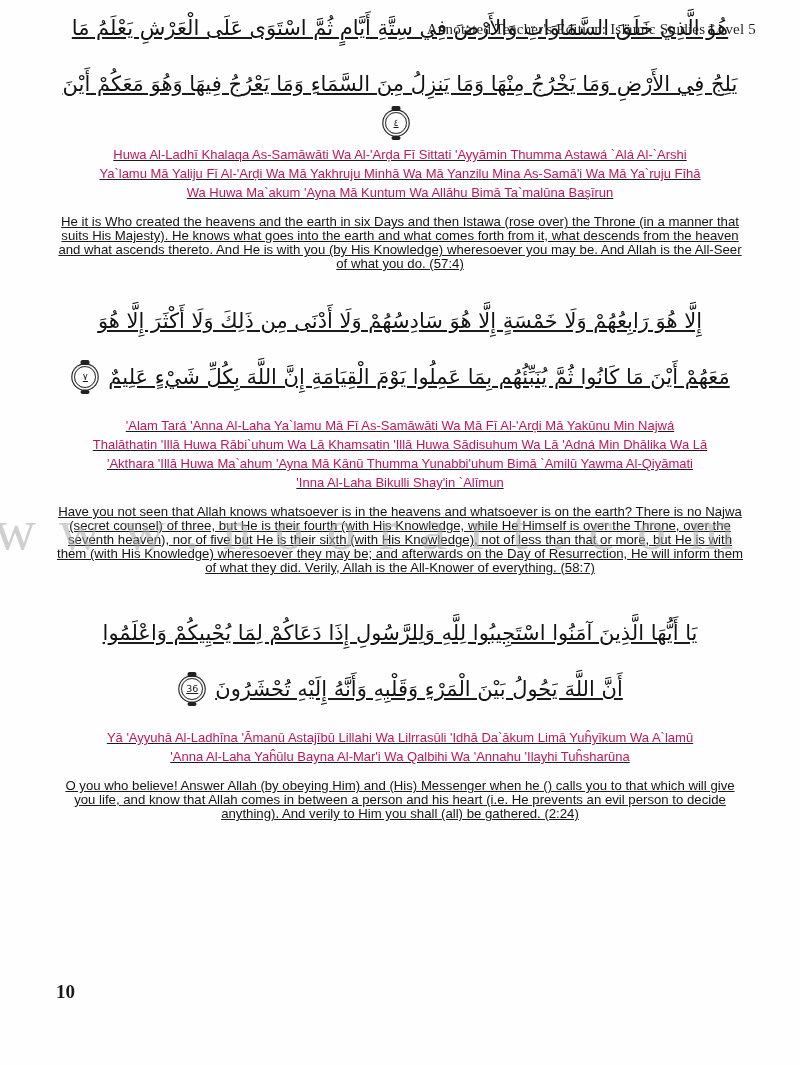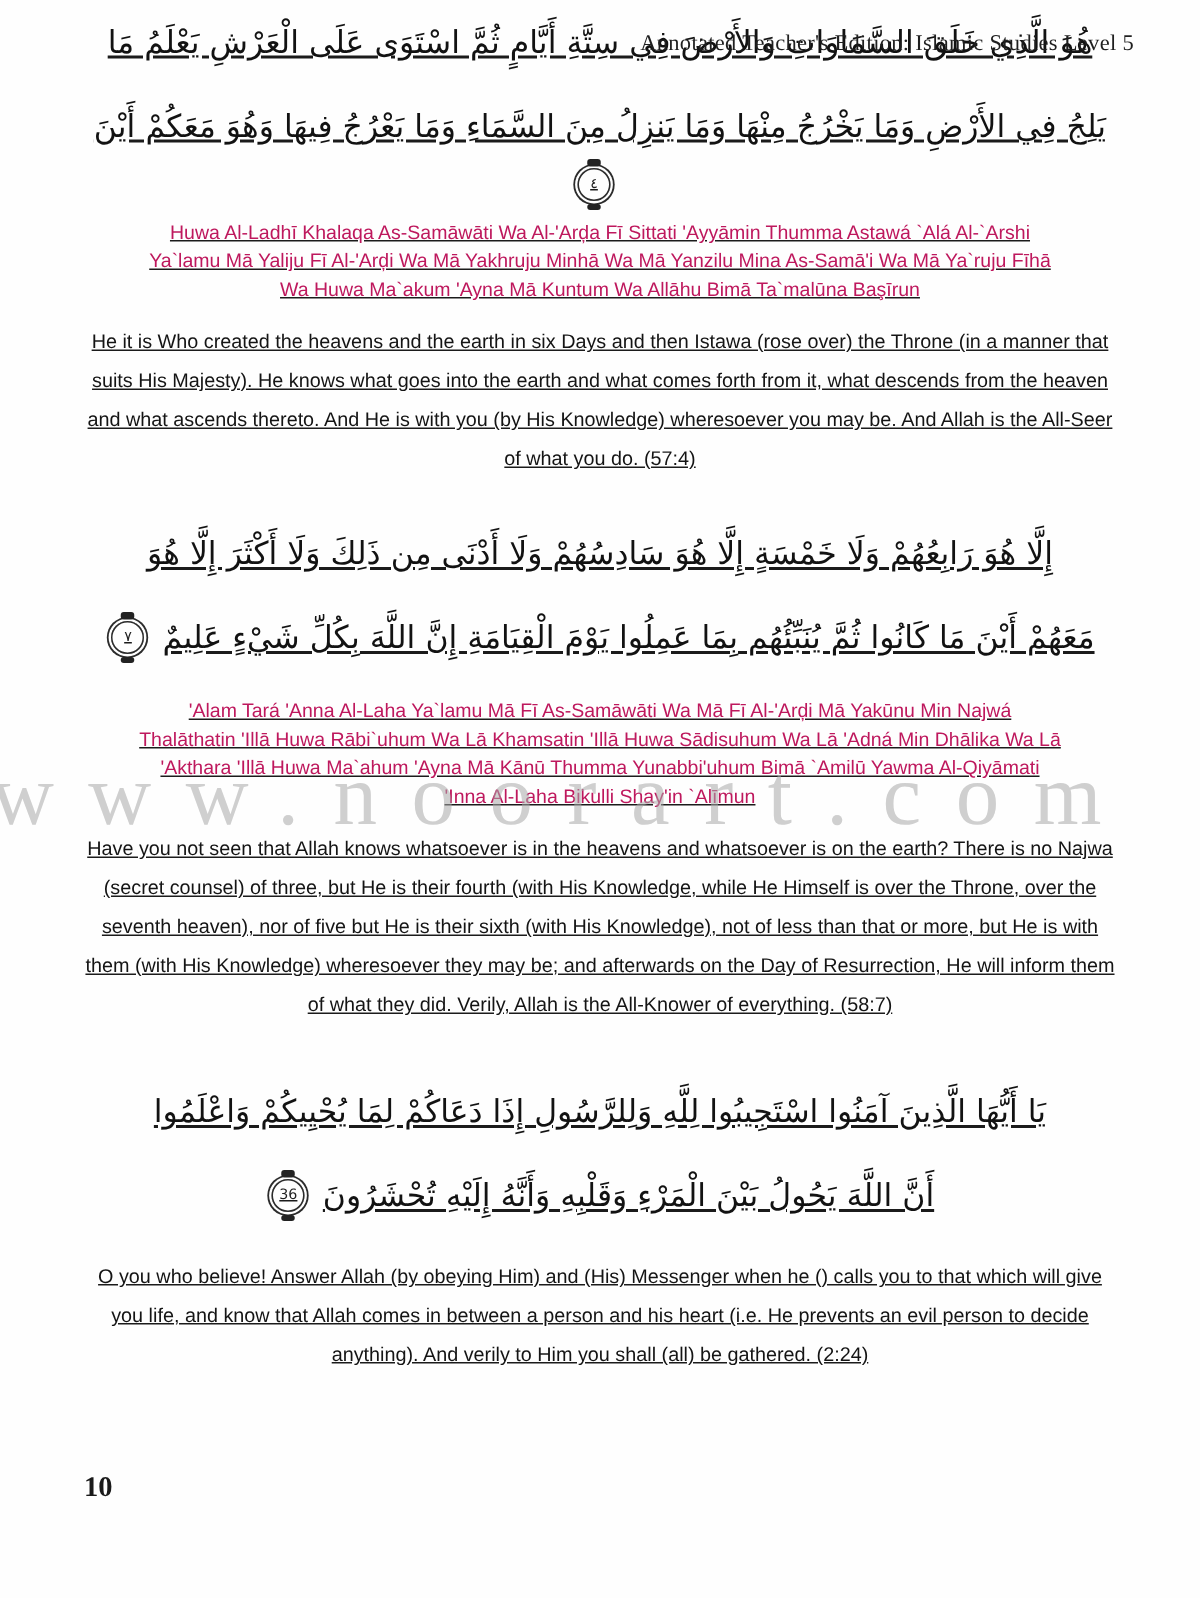--- a/index.html
+++ b/index.html
@@ -71,21 +71,21 @@
     text-align: center;
     font-size: 13px;
     line-height: 19px;
     color: #be185d;
   }
   .translation {
     margin: 13px auto 0;
     max-width: 694px;
     text-align: center;
     font-size: 13.2px;
-    line-height: 26px;
+    line-height: 14px;
     color: #141414;
   }
   .verse-2 { margin-top: 22px; }
   .verse-3 { margin-top: 30px; }
 
   .watermark {
     position: absolute;
     top: 496px; left: -6px;
     width: 812px;
     font-family: "Liberation Serif", "DejaVu Serif", serif;
@@ -146,20 +146,21 @@
     <section class="verse verse-3">
       <div class="arabic" dir="rtl">
         <div class="aline">يَا أَيُّهَا الَّذِينَ آمَنُوا اسْتَجِيبُوا لِلَّهِ وَلِلرَّسُولِ إِذَا دَعَاكُمْ لِمَا يُحْيِيكُمْ وَاعْلَمُوا</div>
         <div class="aline aline-last">
           <span>أَنَّ اللَّهَ يَحُولُ بَيْنَ الْمَرْءِ وَقَلْبِهِ وَأَنَّهُ إِلَيْهِ تُحْشَرُونَ</span>
           <span class="ayah-marker">
             <span class="ayah-num">36</span>
           </span>
         </div>
       </div>
+      <p class="translit">Yā 'Ayyuhā Al-Ladhīna 'Āmanū Astajībū Lillahi Wa Lilrrasūli 'Idhā Da`ākum Limā Yuĥyīkum Wa A`lamū 'Anna Al-Laha Yaĥūlu Bayna Al-Mar'i Wa Qalbihi Wa 'Annahu 'Ilayhi Tuĥsharūna</p>
       <p class="translation">O you who believe! Answer Allah (by obeying Him) and (His) Messenger when he () calls you to that which will give you life, and know that Allah comes in between a person and his heart (i.e. He prevents an evil person to decide anything). And verily to Him you shall (all) be gathered. (2:24)</p>
     </section>
 
   </div>
 
   <div class="watermark">www.noorart.com</div>
 
   <div class="page-number">10</div>
 
 </div>

